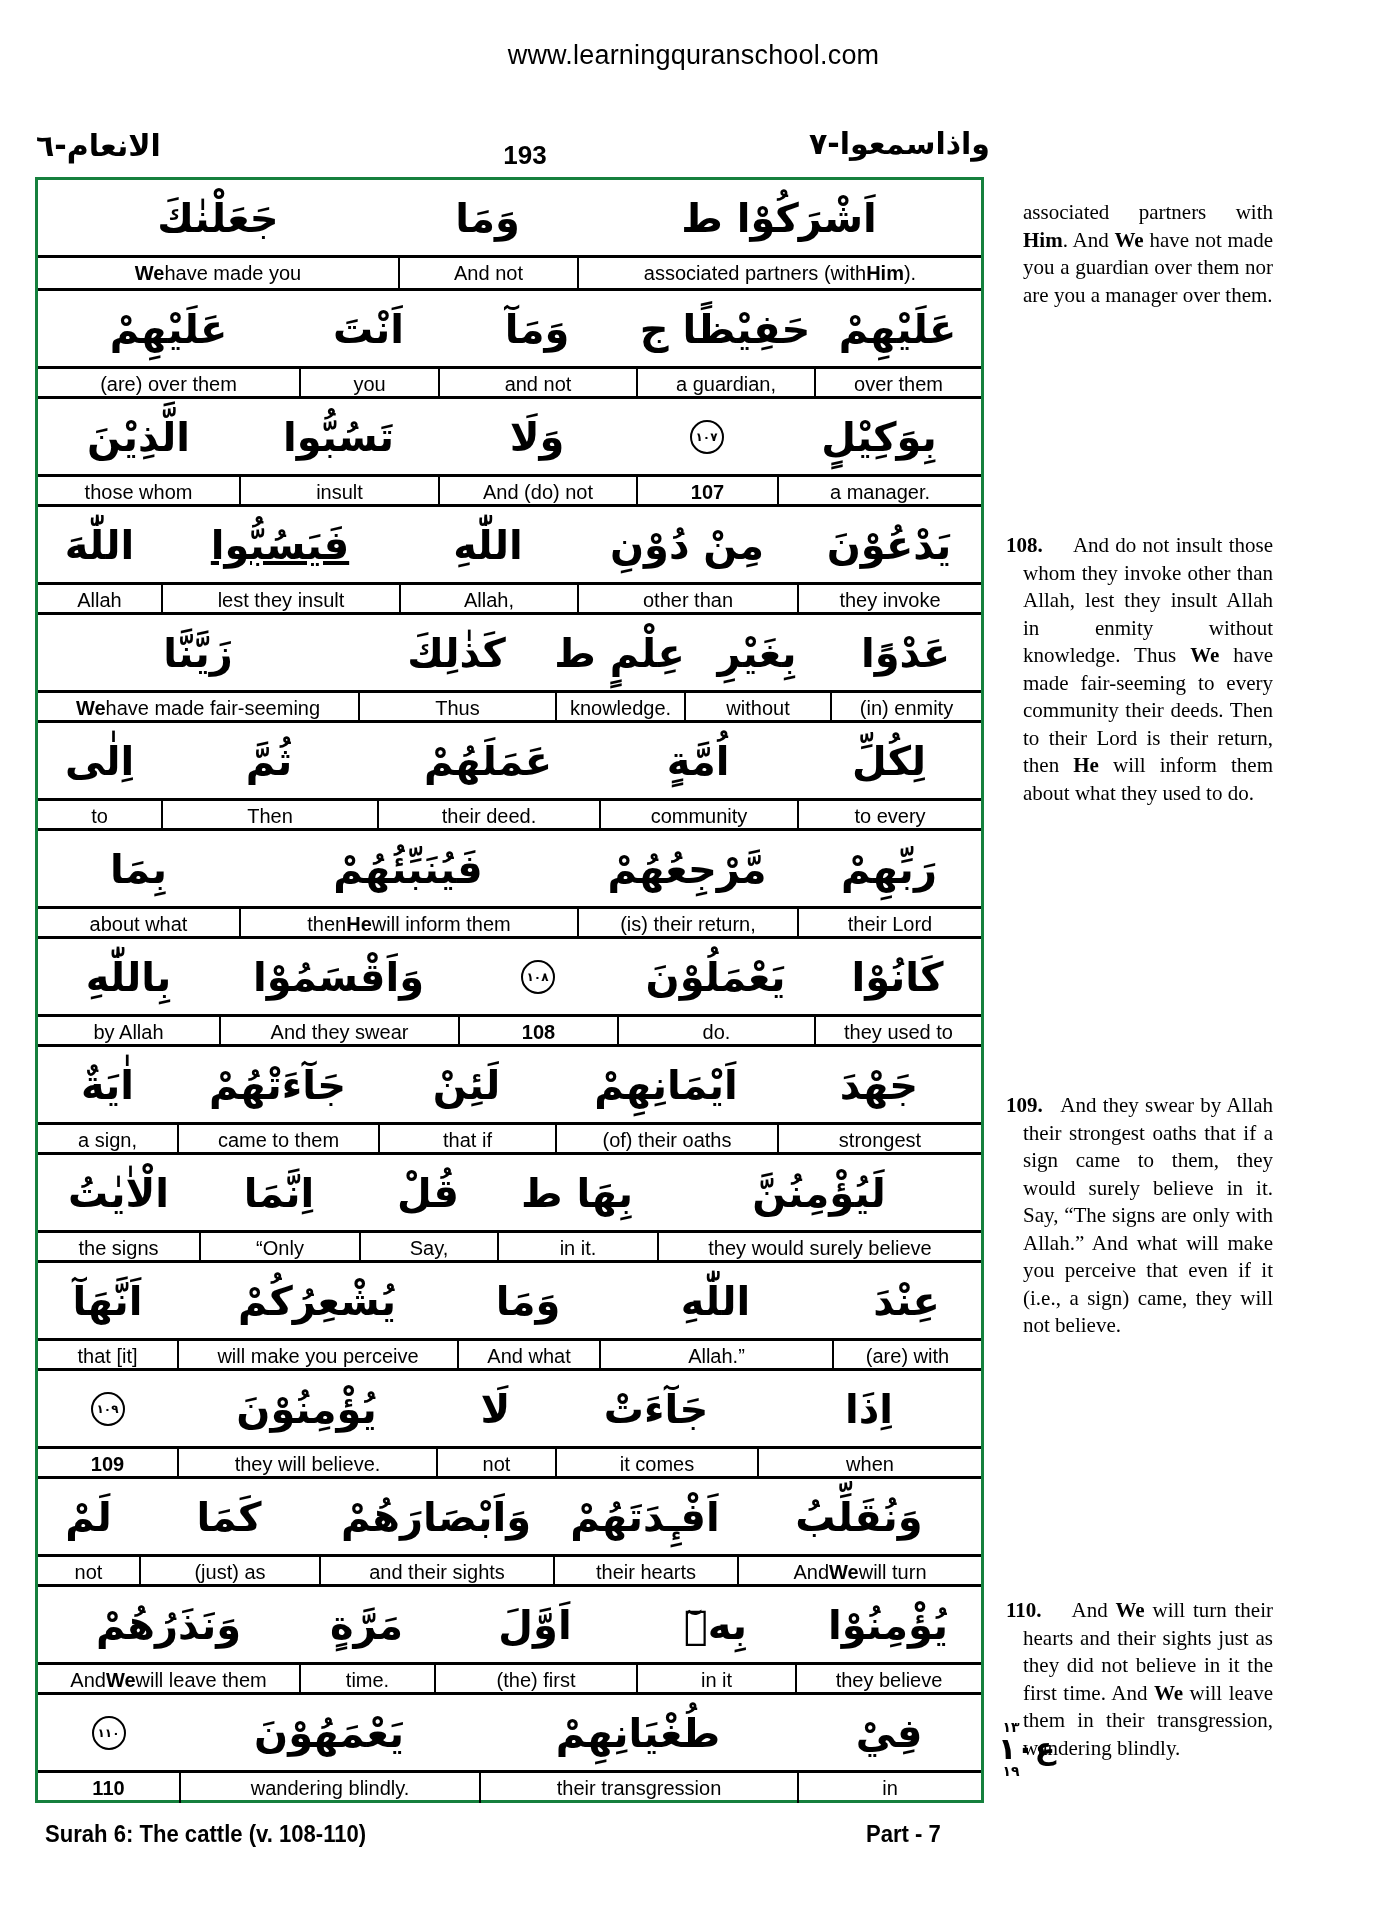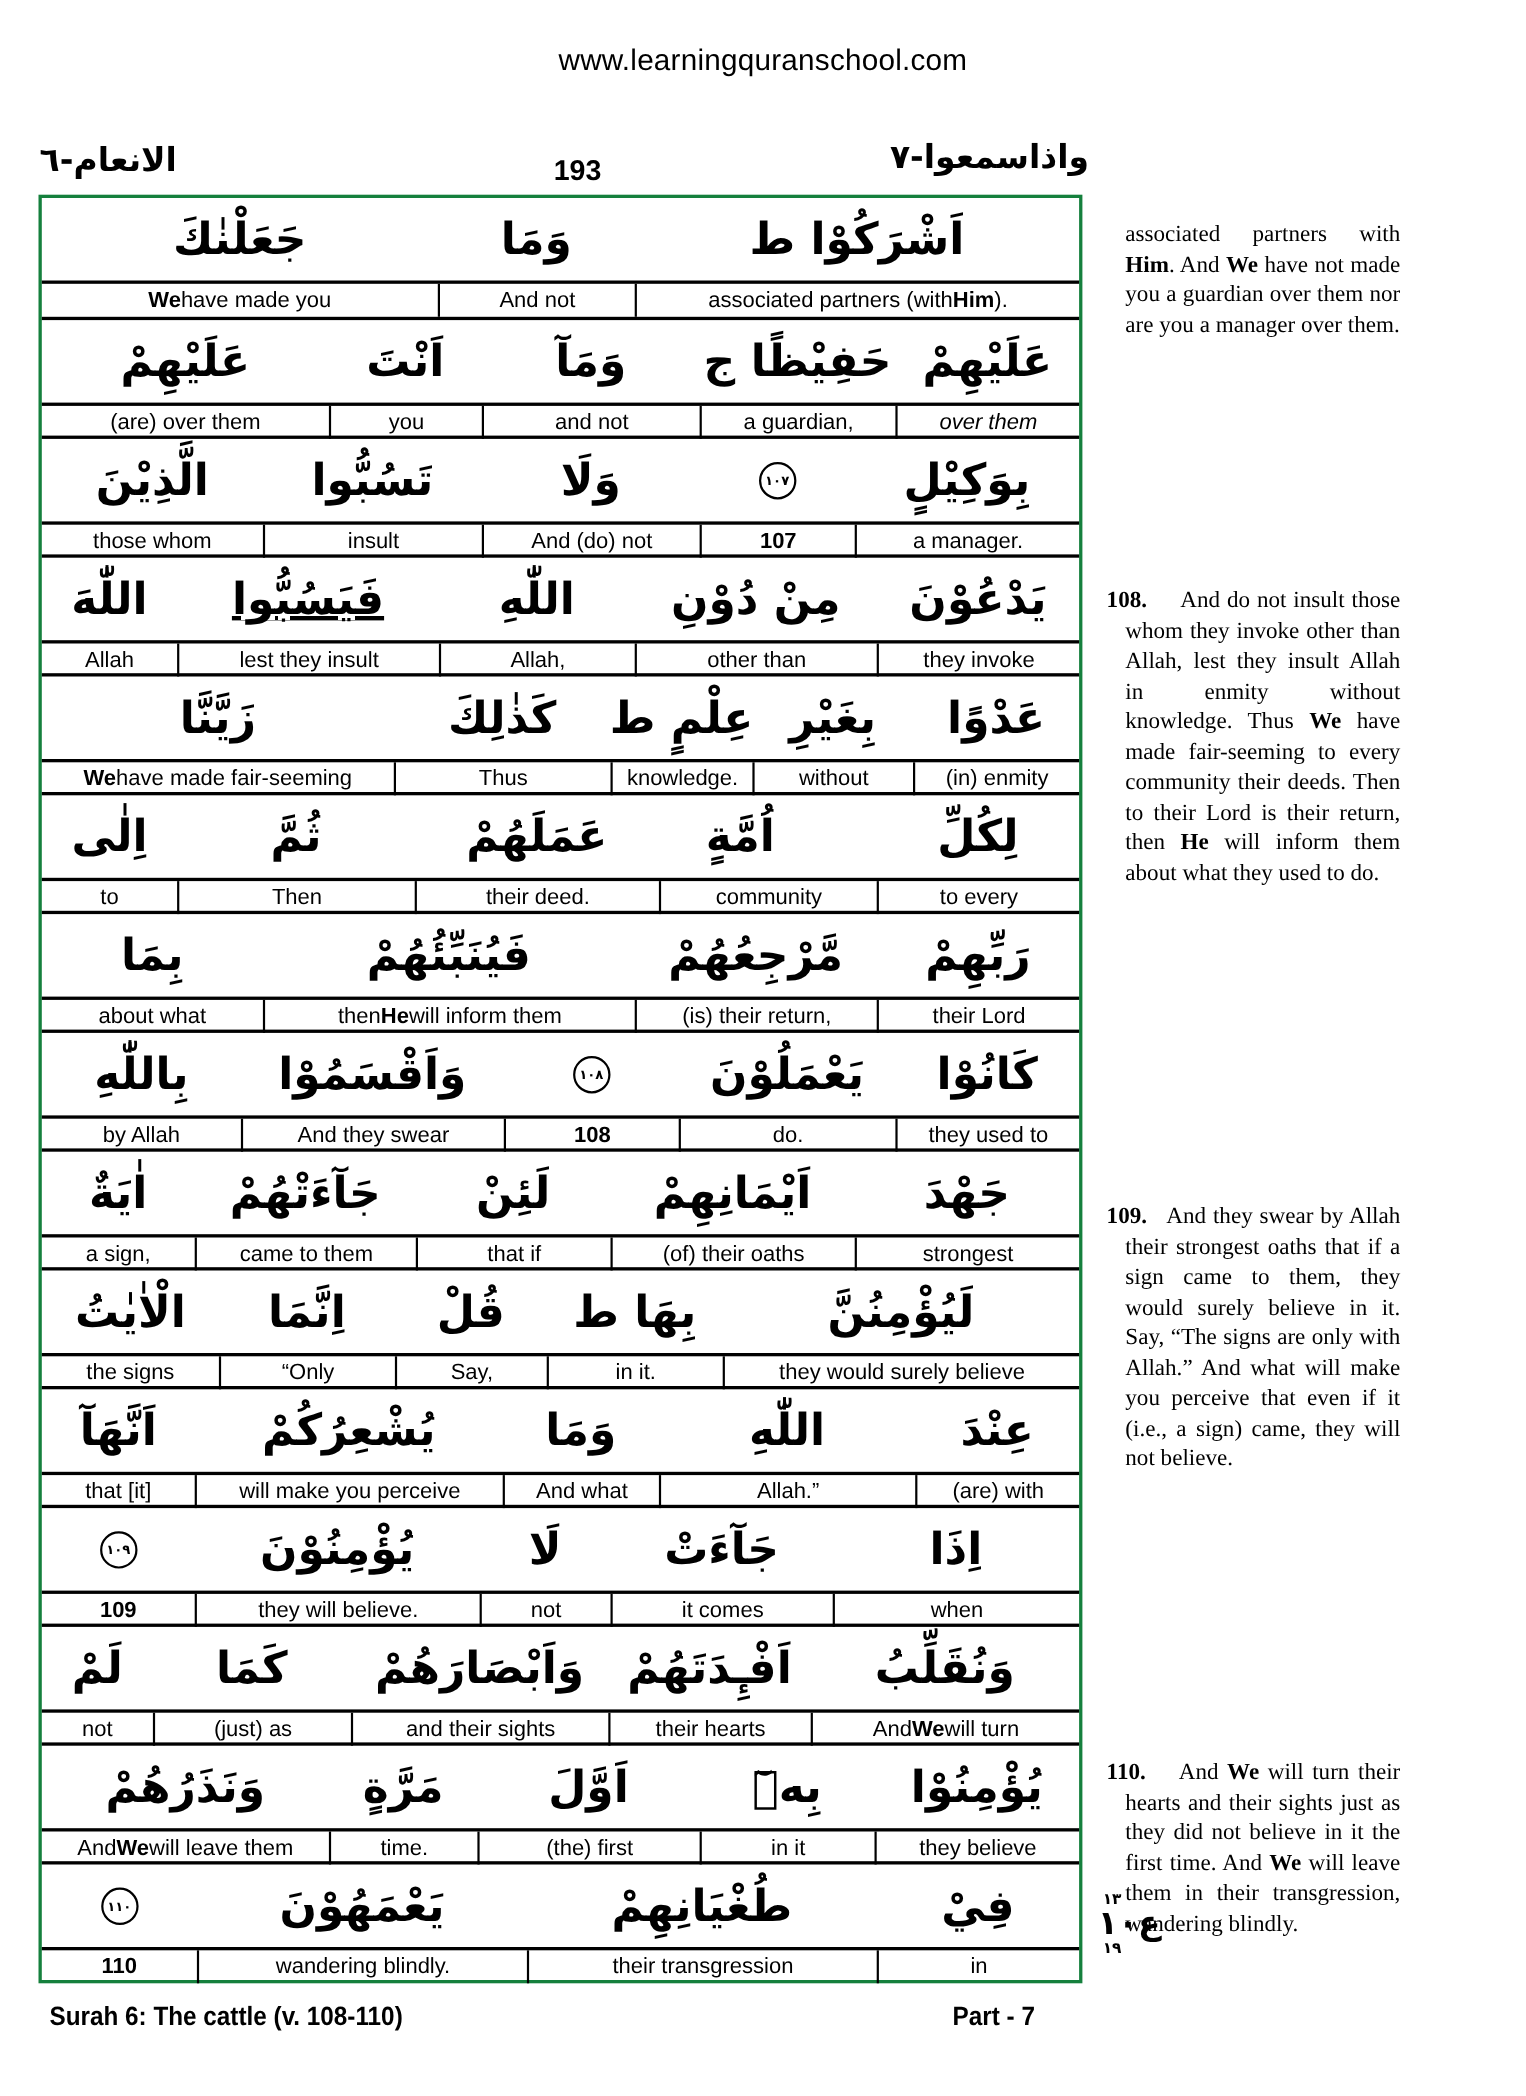--- a/index.html
+++ b/index.html
@@ -71,21 +71,21 @@
         <div class="ar-word" style="left: 261px; width: 139px;">اَنْتَ</div>
         <div class="ar-word" style="left: 400px; width: 198px;">وَمَآ</div>
         <div class="ar-word" style="left: 598px; width: 178px;">حَفِيْظًا ج</div>
         <div class="ar-word" style="left: 776px; width: 167px;">عَلَيْهِمْ</div>
       </div>
       <div class="en-line">
         <div class="en-cell" style="width: 261px; flex: 0 0 261px;">(are) over them</div>
         <div class="en-cell" style="width: 139px; flex: 0 0 139px;">you</div>
         <div class="en-cell" style="width: 198px; flex: 0 0 198px;">and not</div>
         <div class="en-cell" style="width: 178px; flex: 0 0 178px;">a guardian,</div>
-        <div class="en-cell" style="width: 167px; flex: 0 0 167px; font-style: italic;">over them</div>
+        <div class="en-cell" style="width: 167px; flex: 0 0 167px;">over them</div>
       </div>
     </div>
     <div class="verse-row">
       <div class="ar-line">
         <div class="ar-word" style="left: 0px; width: 201px;">الَّذِيْنَ</div>
         <div class="ar-word" style="left: 201px; width: 199px;">تَسُبُّوا</div>
         <div class="ar-word" style="left: 400px; width: 198px;">وَلَا</div>
         <div class="ar-marker" style="left: 598px; width: 141px;">
           <div class="circ">١٠٧</div>
         </div>
@@ -129,21 +129,21 @@
         <div class="en-cell" style="width: 129px; flex: 0 0 129px;">knowledge.</div>
         <div class="en-cell" style="width: 146px; flex: 0 0 146px;">without</div>
         <div class="en-cell" style="width: 151px; flex: 0 0 151px;">(in) enmity</div>
       </div>
     </div>
     <div class="verse-row">
       <div class="ar-line">
         <div class="ar-word" style="left: 0px; width: 123px;">اِلٰى</div>
         <div class="ar-word" style="left: 123px; width: 216px; text-align: center;">ثُمَّ</div>
         <div class="ar-word" style="left: 339px; width: 222px;">عَمَلَهُمْ</div>
-        <div class="ar-word" style="left: 536px; width: 198px;">اُمَّةٍ</div>
+        <div class="ar-word" style="left: 561px; width: 198px;">اُمَّةٍ</div>
         <div class="ar-word" style="left: 759px; width: 184px;">لِكُلِّ</div>
       </div>
       <div class="en-line">
         <div class="en-cell" style="width: 123px; flex: 0 0 123px;">to</div>
         <div class="en-cell" style="width: 216px; flex: 0 0 216px;">Then</div>
         <div class="en-cell" style="width: 222px; flex: 0 0 222px;">their deed.</div>
         <div class="en-cell" style="width: 198px; flex: 0 0 198px;">community</div>
         <div class="en-cell" style="width: 184px; flex: 0 0 184px;">to every</div>
       </div>
     </div>

